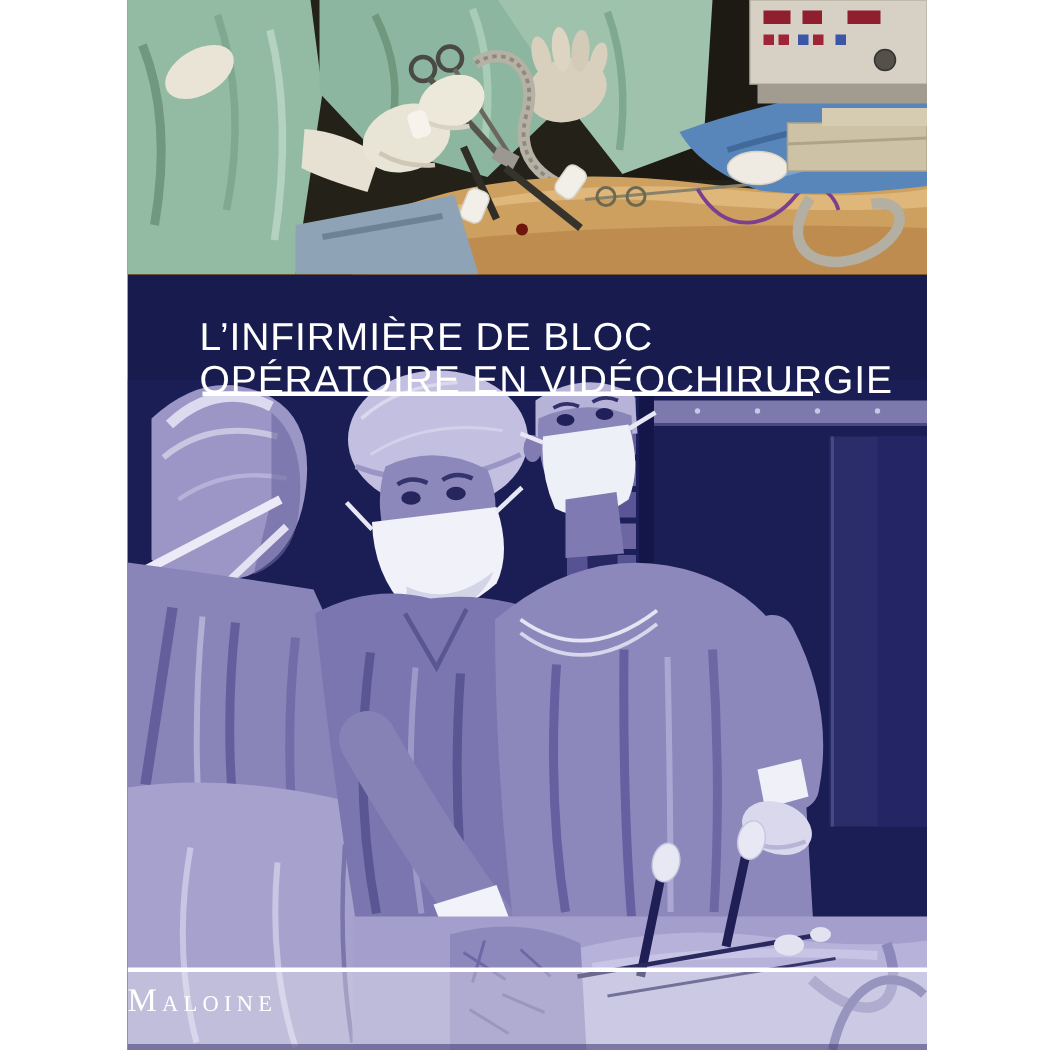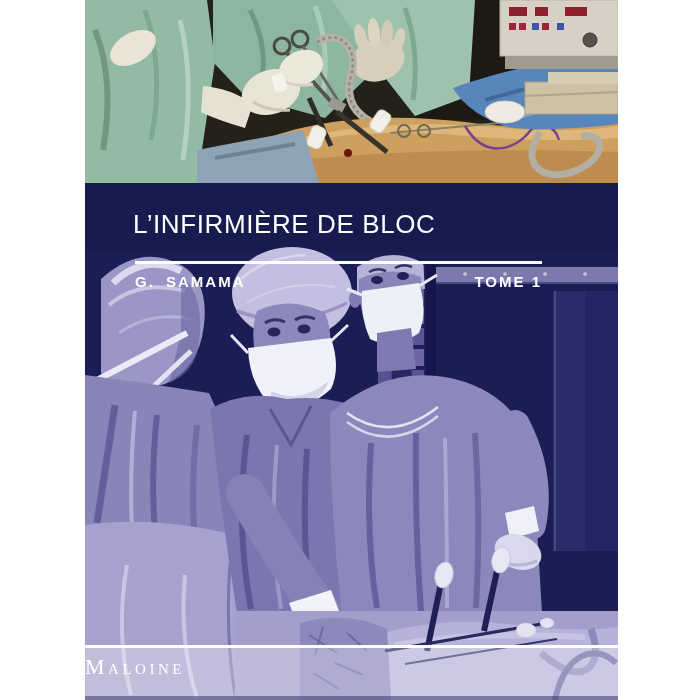--- a/index.html
+++ b/index.html
@@ -269,24 +269,21 @@
 
     <g>
       <rect x="0" y="462" width="533" height="3" fill="#ffffff"></rect>
       <rect x="0" y="465" width="533" height="52" fill="#ffffff" opacity="0.30"></rect>
       <rect x="0" y="513" width="533" height="4" fill="#3a366f" opacity="0.55"></rect>
     </g>
   </svg>
 
   <h1 class="title-block">
     <span class="title-line">L’INFIRMIÈRE DE BLOC</span>
+    <span class="title-line">OPÉRATOIRE EN VIDÉOCHIRURGIE</span>
   </h1>
 
   <div class="rule"></div>
 
-  <div class="byline">
-    <span class="author">G. SAMAMA</span>
-    <span class="volume">TOME 1</span>
-  </div>
 
   <div class="publisher">MALOINE</div>
 
 </div>
 
 </body></html>

